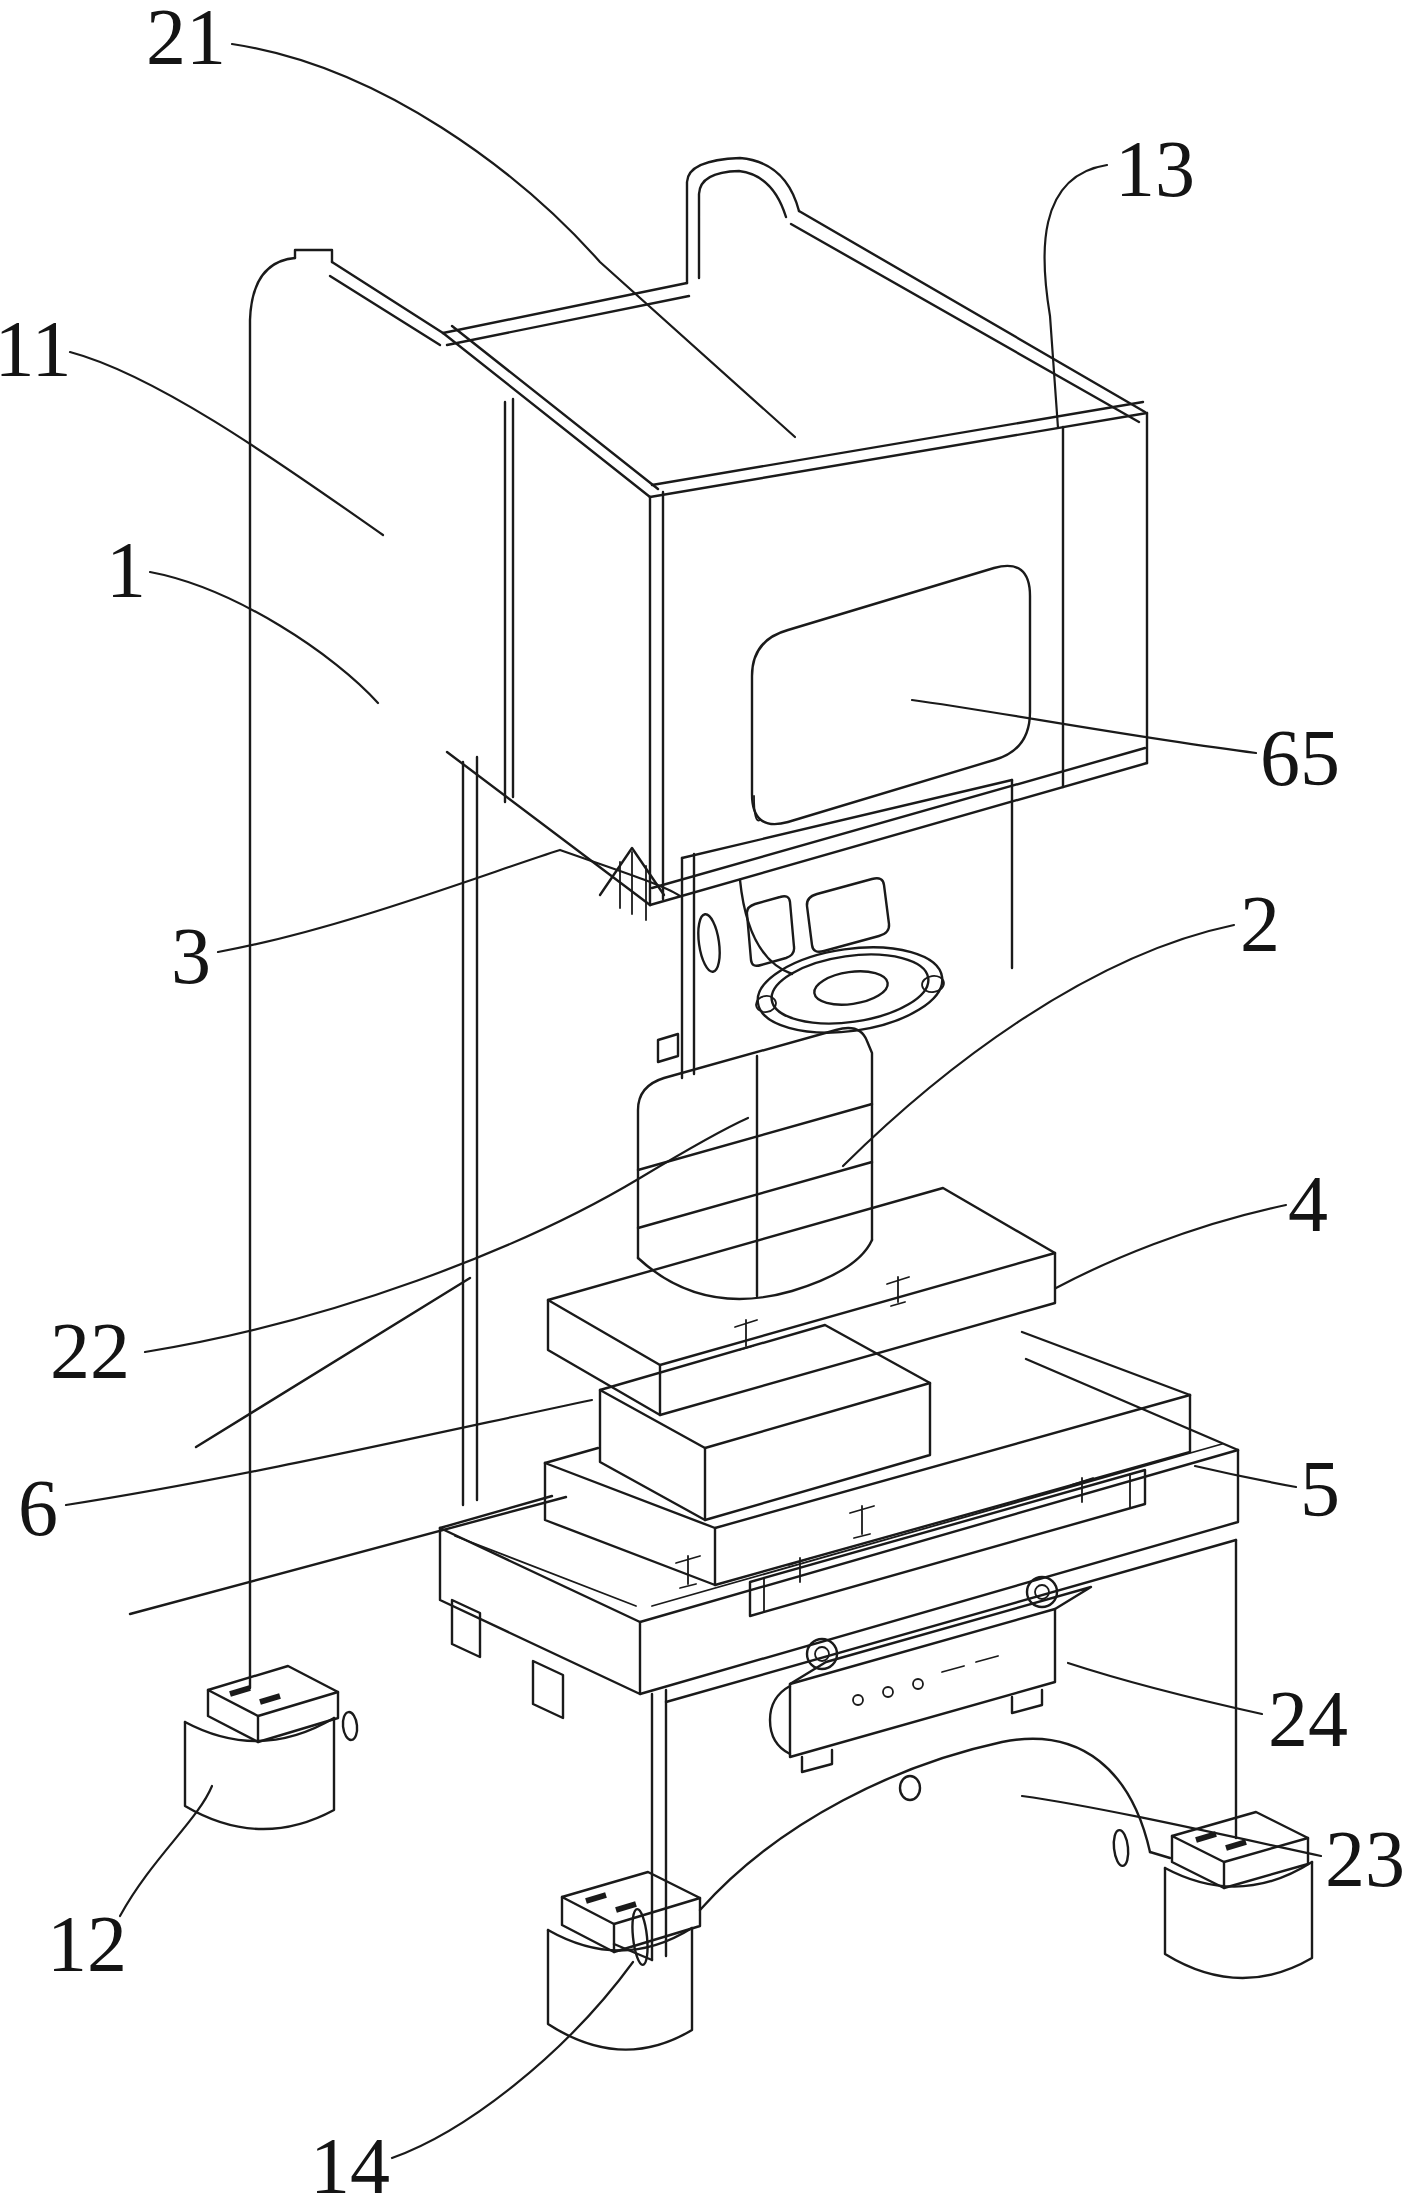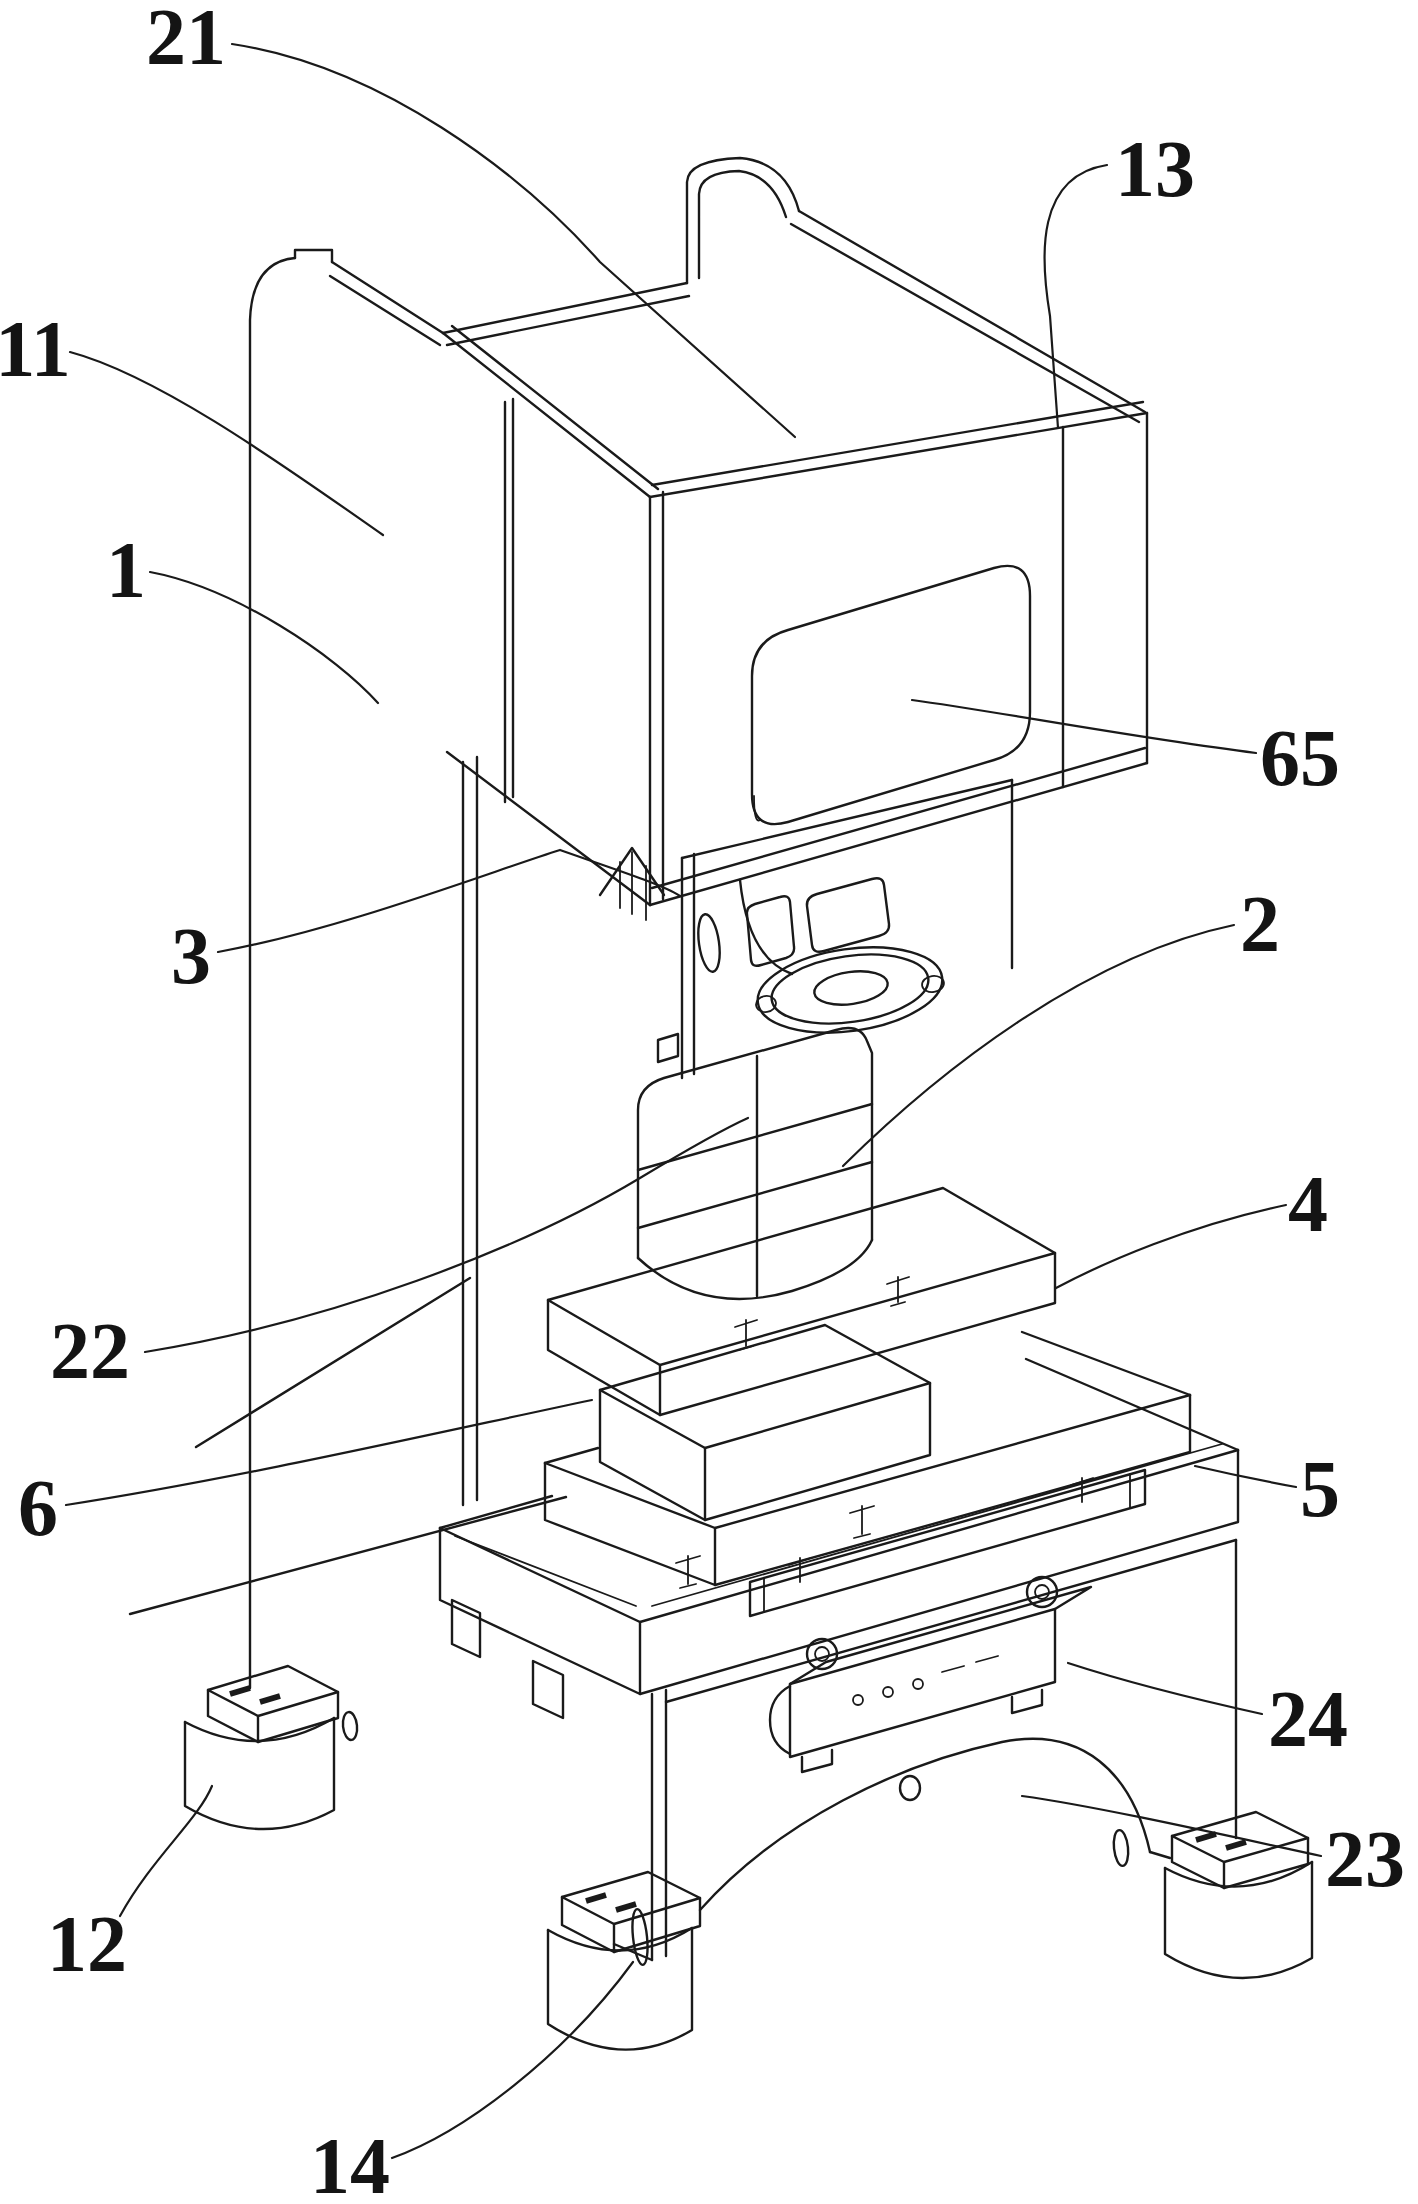--- a/index.html
+++ b/index.html
@@ -7,21 +7,20 @@
     padding: 0;
     background: #ffffff;
     font-family: "Liberation Serif", serif;
   }
   .sheet {
     position: relative;
     width: 1418px;
     height: 2204px;
     background: #ffffff;
     overflow: hidden;
-    font-weight: bold;
   }
   svg { position: absolute; inset: 0; display: block; }
   .part-line {
     fill: none;
     stroke: #1a1a1a;
     stroke-width: 2.4;
     stroke-linecap: round;
     stroke-linejoin: round;
   }
   .thin-line {

